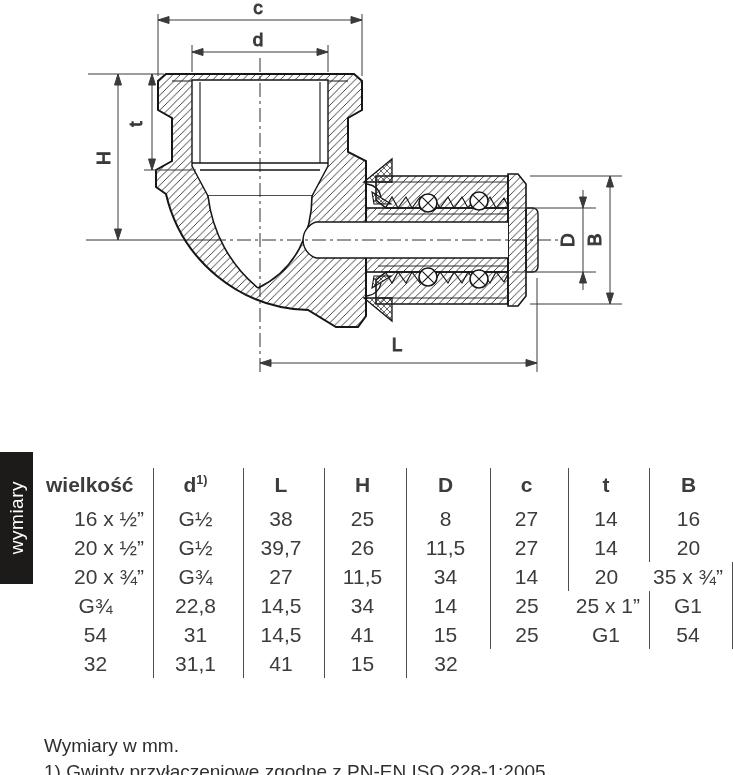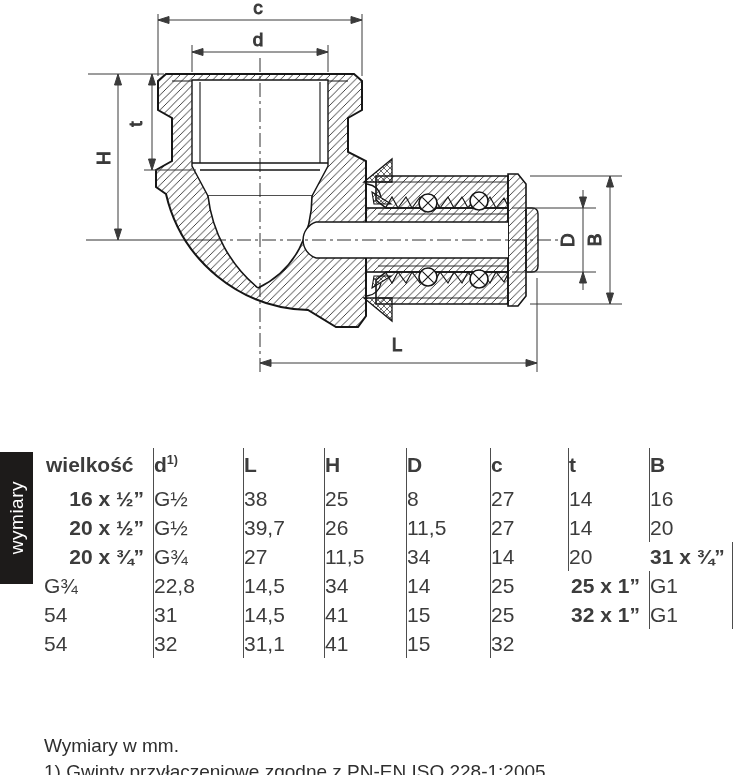--- a/index.html
+++ b/index.html
@@ -17,35 +17,35 @@
   #side-tab{
     position:absolute;left:0;top:452px;width:33px;height:132px;
     background:#1d1b1a;display:flex;align-items:center;justify-content:center;
   }
   #side-tab span{
     color:#fff;font-size:19px;letter-spacing:.5px;
     writing-mode:vertical-rl;transform:rotate(180deg);
   }
   
   #dim-table{
-    position:absolute;left:44px;top:448px;width:689px;
+    position:absolute;left:44px;top:468px;width:689px;
     display:grid;
     grid-template-columns:110px 90px 81px 82px 84px 78px 81px 83px;
   }
   .cell{
     border-right:1px solid #4d4d4d;
     font-size:21px;color:#3c3c3c;
     white-space:nowrap;box-sizing:border-box;
   }
   .cell.last{border-right:none;}
   .cell.h{font-weight:bold;height:36px;line-height:34px;padding-bottom:16px;}
   .cell.d{height:29px;line-height:29px;}
-  .colR{text-align:left;padding-right:6px;}
+  .colR{text-align:center;padding-right:6px;}
   .col0h{text-align:left;padding-left:2px;}
-  .col0d{text-align:right;padding-right:9px;font-weight:bold;}
+  .col0d{text-align:right;padding-right:9px;}
   sup{font-size:60%;vertical-align:super;line-height:0;}
   
   #footer{position:absolute;left:44px;top:733px;font-size:19px;color:#2e2e2e;line-height:1.38;}
 </style>
 </head>
 <body>
 
 <svg id="drawing" width="733" height="446" viewBox="0 0 733 446">
   <defs>
     <pattern id="ph" patternUnits="userSpaceOnUse" width="7.5" height="7.5">
@@ -200,36 +200,35 @@
     <div class="cell d colR">27</div>
     <div class="cell d colR">14</div>
     <div class="cell d colR last">20</div>
     <div class="cell d col0d">20 x ¾”</div>
     <div class="cell d colR">G¾</div>
     <div class="cell d colR">27</div>
     <div class="cell d colR">11,5</div>
     <div class="cell d colR">34</div>
     <div class="cell d colR">14</div>
     <div class="cell d colR last">20</div>
-    <div class="cell d col0d">31 x ¾”</div>
+    <div class="cell d col0d">35 x ¾”</div>
     <div class="cell d colR">G¾</div>
     <div class="cell d colR">22,8</div>
     <div class="cell d colR">14,5</div>
     <div class="cell d colR">34</div>
     <div class="cell d colR">14</div>
     <div class="cell d colR last">25</div>
     <div class="cell d col0d">25 x 1”</div>
     <div class="cell d colR">G1</div>
     <div class="cell d colR">54</div>
     <div class="cell d colR">31</div>
     <div class="cell d colR">14,5</div>
     <div class="cell d colR">41</div>
     <div class="cell d colR">15</div>
     <div class="cell d colR last">25</div>
-    <div class="cell d col0d">32 x 1”</div>
     <div class="cell d colR">G1</div>
     <div class="cell d colR">54</div>
     <div class="cell d colR">32</div>
     <div class="cell d colR">31,1</div>
     <div class="cell d colR">41</div>
     <div class="cell d colR">15</div>
     <div class="cell d colR last">32</div>
   </div>
 
 <div id="footer">

